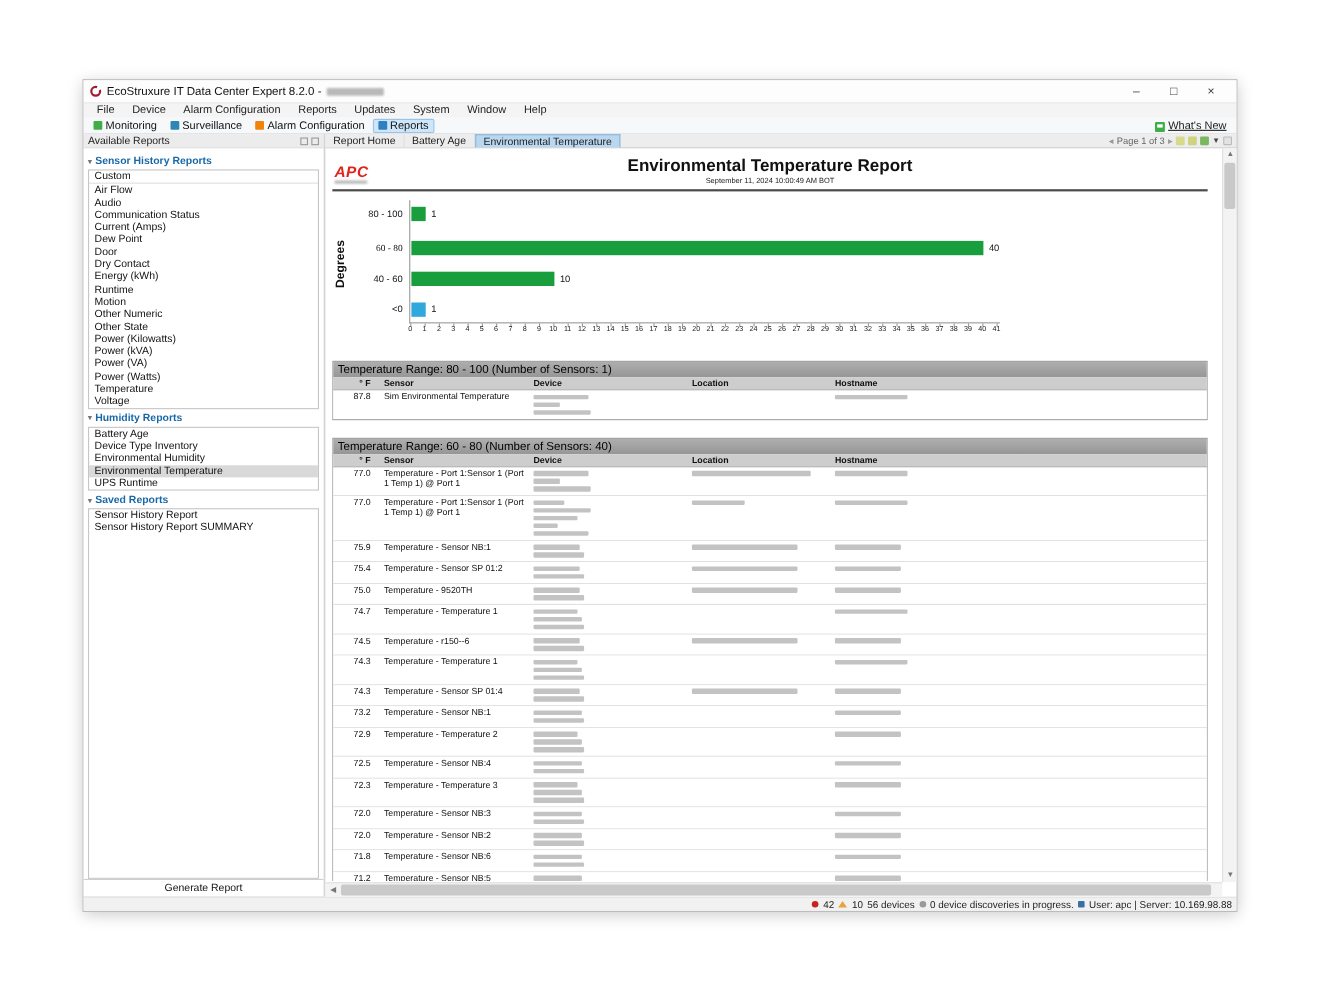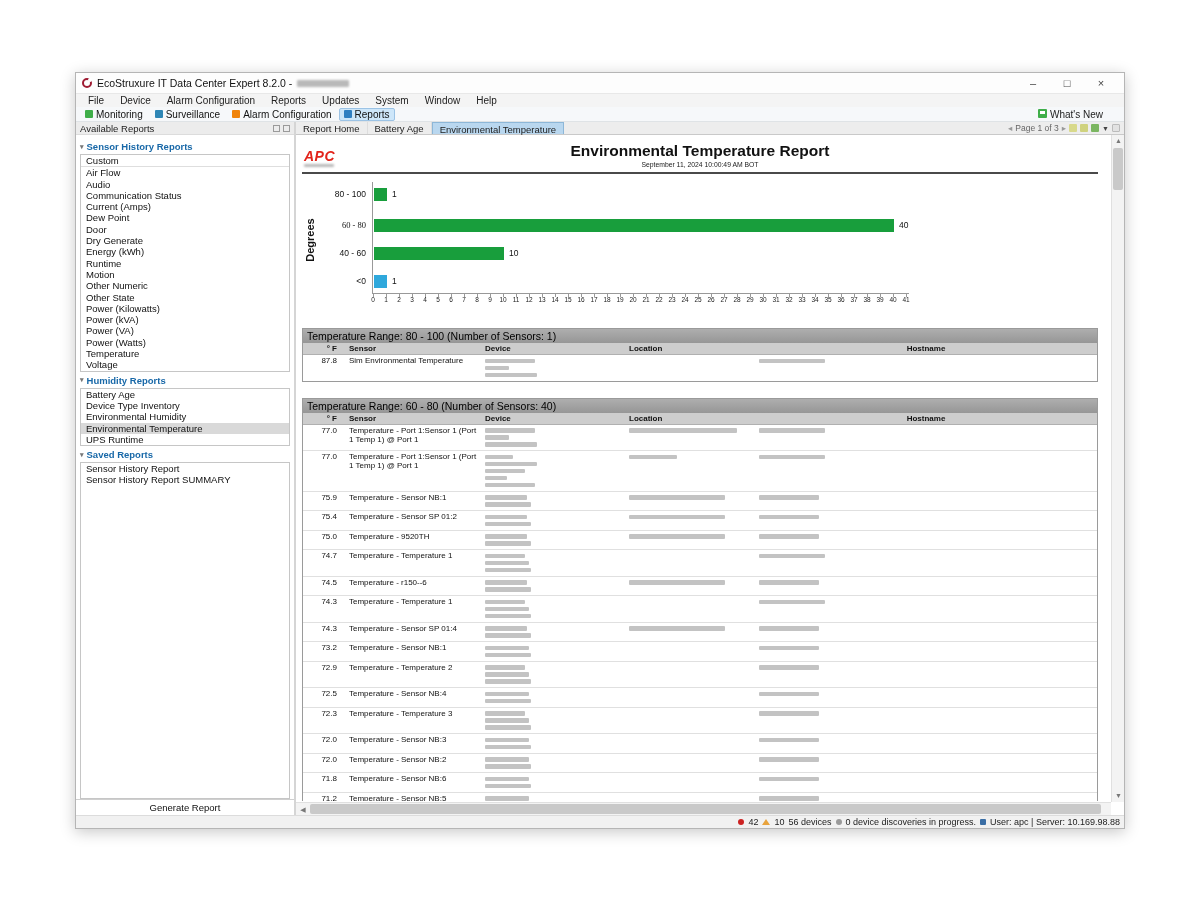--- a/index.html
+++ b/index.html
@@ -22,21 +22,21 @@
   .win-btns { margin-left:auto; display:flex; }
   .win-btn { width:34px; text-align:center; font-size:11px; color:#444; line-height:18px; }
   
   .menubar { height:14px; background:#f4f4f4; display:flex; align-items:center; font-size:10px; padding-left:4px; border-top:1px solid #e8e8e8; flex:0 0 auto; }
   .menu-item { padding:0 8px; color:#222; }
   
   .toolbar { height:15px; background:#f6f8fa; border-bottom:1px solid #dfe3e6; display:flex; align-items:center; font-size:10px; padding-left:4px; flex:0 0 auto; }
   .persp { display:flex; align-items:center; gap:3px; padding:0 4px; height:13px; border:1px solid transparent; border-radius:2px; }
   .persp.selected { background:#cde6f9; border-color:#9cc3e5; }
   .picon { width:8px; height:8px; border-radius:1px; display:inline-block; }
-  .whats-new { margin-left:auto; display:flex; align-items:flex-start; gap:3px; padding-right:21px; font-size:10px; color:#222; }
+  .whats-new { margin-left:auto; display:flex; align-items:flex-end; gap:3px; padding-right:9px; font-size:10px; color:#222;text-decoration:underline; }
   .wn-icon { width:9px; height:9px; background:#3fae49; border-radius:1px; display:inline-block; position:relative; }
   .wn-icon::after{content:"";position:absolute;left:2px;top:2px;width:5px;height:3px;background:#fff;}
   
   .main { flex:1; display:flex; min-height:0; }
   .sidebar { width:220px; flex:0 0 220px; border-right:2px solid #d5d5d5; display:flex; flex-direction:column; min-height:0; }
   .sidebar-header { height:13px; background:#ececec; border-bottom:1px solid #dcdcdc; font-size:9.5px; display:flex; align-items:center; padding:0 4px; color:#222; }
   .sh-icons { margin-left:auto; display:flex; gap:3px; }
   .sh-ic { width:7px; height:7px; border:1px solid #9a9a9a; display:inline-block; }
   .sidebar-body { flex:1; background:#fff; padding:3px 4px 0 4px; display:flex; flex-direction:column; min-height:0; overflow:hidden; }
   .sect-title { color:#1868a8; font-weight:bold; font-size:9.5px; margin:3px 0 2px 0; display:flex; align-items:center; gap:3px; }
@@ -82,21 +82,21 @@
   
   .rtable { border:1px solid #9a9a9a; margin-top:14px; }
   .rt-title { background:linear-gradient(#aeaeae,#969696); font-size:10.5px; padding:1px 4px; color:#000; }
   .rt-head { display:flex; background:#cdcdcd; border-bottom:1px solid #b0b0b0; font-size:8px; font-weight:bold; }
   .rt-row { display:flex; border-bottom:1px solid #e0e0e0; font-size:8px; background:#fff; }
   .rt-row:last-child { border-bottom:none; }
   .c-temp { flex:0 0 42px; text-align:right; padding:1px 8px 1px 2px; }
   .c-sensor { flex:0 0 136px; padding:1px 4px; line-height:9px; }
   .c-device { flex:0 0 144px; padding:1px 4px; }
   .c-loc { flex:0 0 130px; padding:1px 4px; }
-  .c-host { flex:1; padding:1px 4px;text-align:center; }
+  .c-host { flex:1; padding:1px 4px; }
   .rbar { height:4.5px; background:#c3c3c3; border-radius:1px; filter:blur(.7px); margin:2.5px 0; }
   .gap16 { height:2px; }
   
   .statusbar { flex:0 0 13px; background:#f1f1f1; border-top:1px solid #dcdcdc; display:flex; align-items:center; justify-content:flex-end; font-size:9px; color:#222; padding-right:4px; gap:4px; }
   .st-dot { width:6px; height:6px; border-radius:50%; display:inline-block; }
   .st-tri { width:0; height:0; border-left:4px solid transparent; border-right:4px solid transparent; border-bottom:6px solid #e8a33d; display:inline-block; }
   .st-sq { width:6px; height:6px; border-radius:1px; display:inline-block; }
 </style>
 </head>
 <body>
@@ -168,21 +168,21 @@
             <span>Sensor History Reports</span>
           </div>
           <div class="listbox">
             <div class="li custom">Custom</div>
             <div class="li">Air Flow</div>
             <div class="li">Audio</div>
             <div class="li">Communication Status</div>
             <div class="li">Current (Amps)</div>
             <div class="li">Dew Point</div>
             <div class="li">Door</div>
-            <div class="li">Dry Generate</div>
+            <div class="li">Dry Contact</div>
             <div class="li">Energy (kWh)</div>
             <div class="li">Runtime</div>
             <div class="li">Motion</div>
             <div class="li">Other Numeric</div>
             <div class="li">Other State</div>
             <div class="li">Power (Kilowatts)</div>
             <div class="li">Power (kVA)</div>
             <div class="li">Power (VA)</div>
             <div class="li">Power (Watts)</div>
             <div class="li">Temperature</div>

